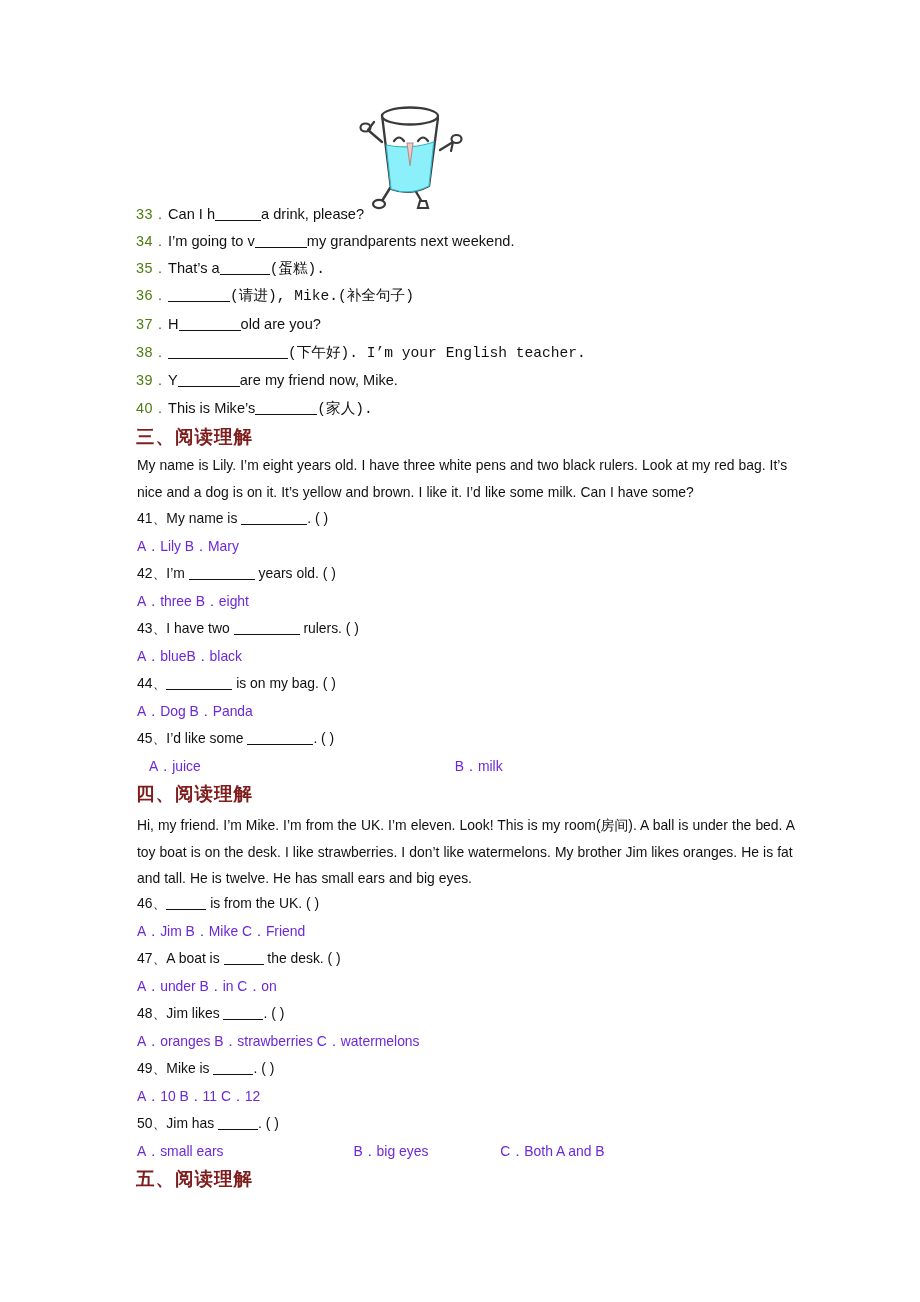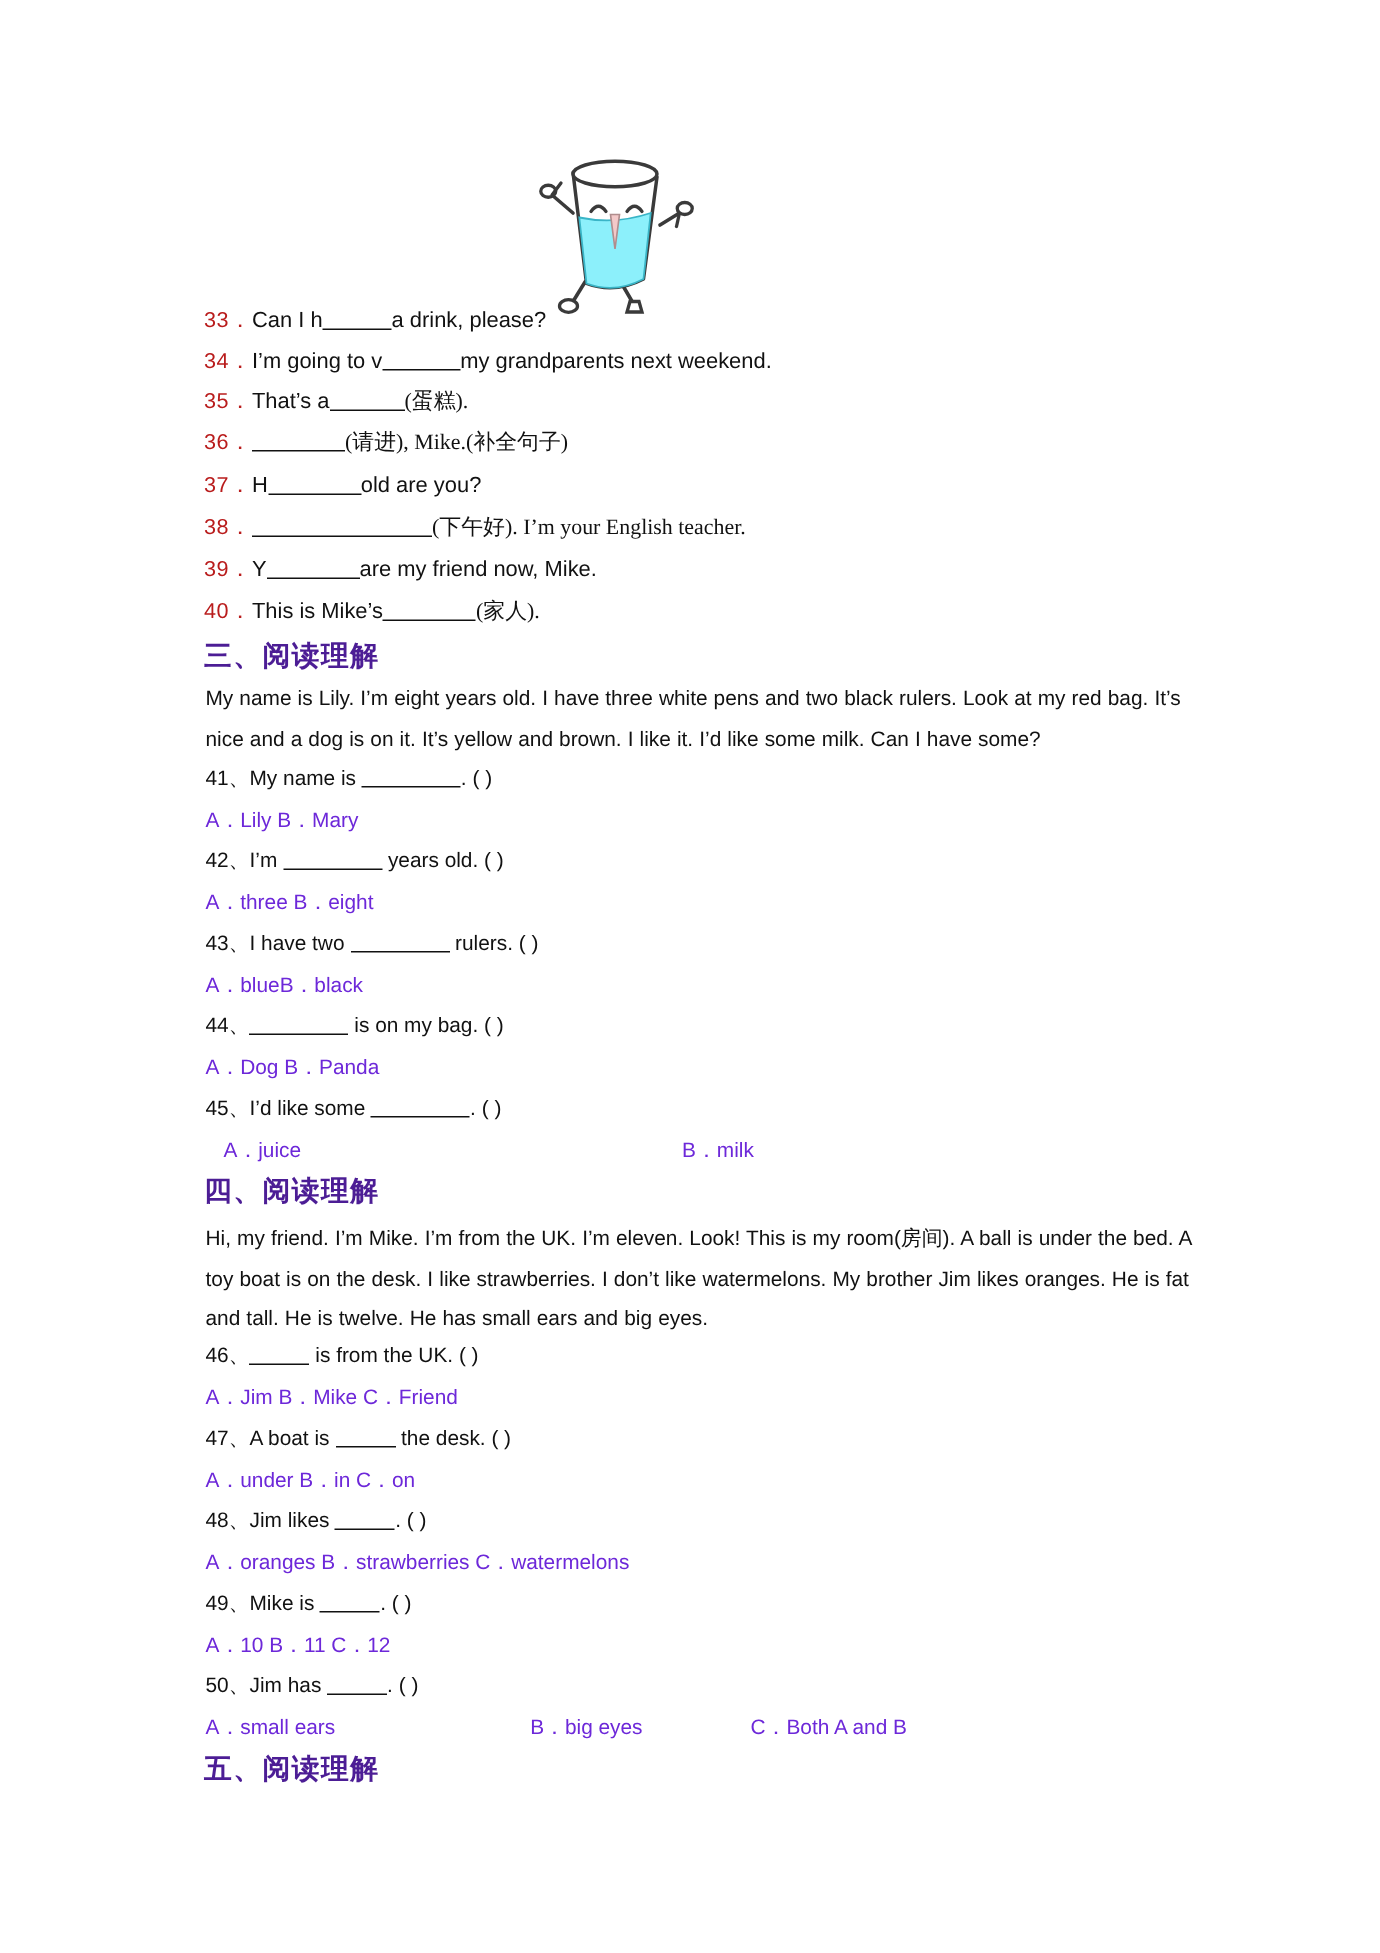--- a/index.html
+++ b/index.html
@@ -64,44 +64,44 @@
     left: 136px;
     width: 760px;
     height: 27px;
     font-size: 14.4px;
     line-height: 27px;
     white-space: nowrap;
   }
   .fill-num {
     display: inline-block;
     width: 32px;
-    color: #b91c1c;
+    color: #4d7c0f;
     font-size: 14.4px;
     letter-spacing: 0.4px;
   }
   .fill-text {
     display: inline-block;
     color: #111;
     font-size: 14.6px;
   }
   .blank {
     display: inline-block;
     border-bottom: 1.3px solid #111;
     height: 13px;
     vertical-align: -2px;
   }
-  .cn { font-family: Liberation Serif, serif; }
+  .cn { font-family: Liberation Mono, monospace; }
 
   
   .section-head {
     position: absolute;
     left: 136px;
     font-size: 18.5px;
     font-weight: bold;
-    color: #4c1d95;
+    color: #7f1d1d;
     letter-spacing: 1px;
     font-family: Liberation Sans, sans-serif;
     white-space: nowrap;
   }
 
   
   .passage {
     position: absolute;
     left: 137px;
     width: 665px;

